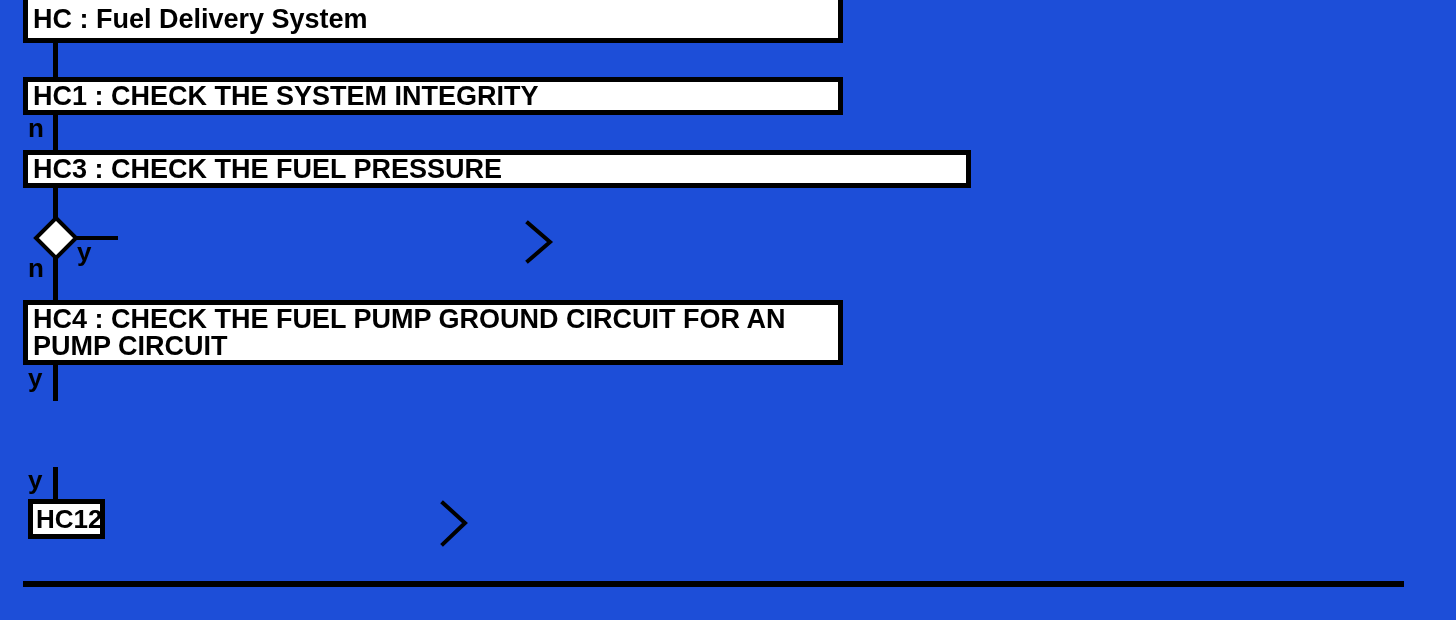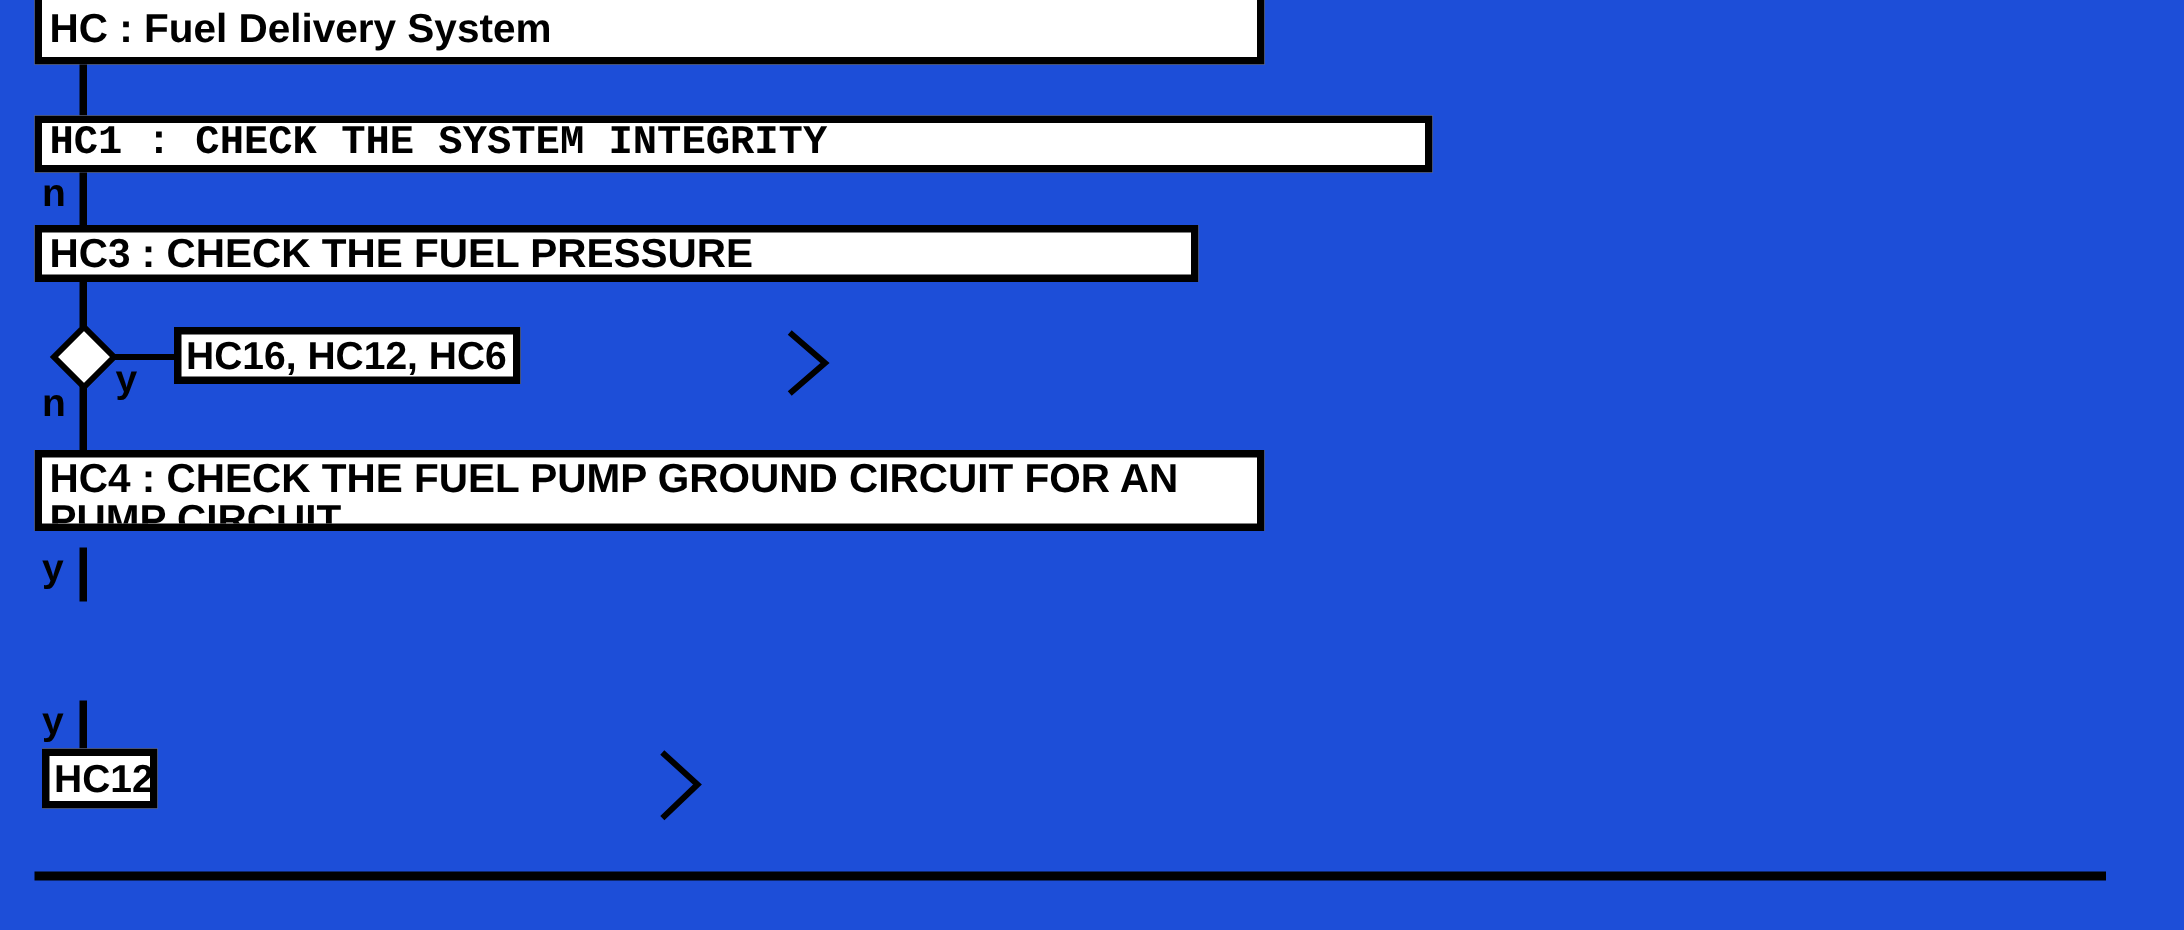--- a/index.html
+++ b/index.html
@@ -60,55 +60,52 @@
 <body>
 
 <div class="canvas">
 
   <div class="node single" style="left:23px; top:-5px; width:820px; height:48px;">
     <span>HC : Fuel Delivery System</span>
   </div>
 
   <div class="vline" style="left:53px; top:43px; height:34px;"></div>
 
-  <div class="node single" style="left:23px; top:77px; width:932px; height:38px;font-family:Liberation Mono, monospace;">
+  <div class="node single" style="left:23px; top:77px; width:820px; height:38px;">
     <span>HC1 : CHECK THE SYSTEM INTEGRITY</span>
   </div>
 
   <div class="branch-label" style="left:28px; top:115px;">n</div>
 
   <div class="vline" style="left:53px; top:115px; height:35px;"></div>
 
-  <div class="node single" style="left:23px; top:150px; width:776px; height:38px;">
+  <div class="node single" style="left:23px; top:150px; width:948px; height:38px;">
     <span>HC3 : CHECK THE FUEL PRESSURE</span>
   </div>
 
   <div class="vline" style="left:53px; top:188px; height:30px;"></div>
 
   <svg class="shape" style="left:33px; top:215px;" width="46" height="46">
     <polygon points="23,3 43,23 23,43 3,23" fill="#ffffff" stroke="#000000" stroke-width="4"></polygon>
   </svg>
 
   <div class="hline" style="left:74px; top:236px; width:44px;"></div>
 
   <div class="branch-label" style="left:77px; top:239px;">y</div>
 
-  <div class="node single tight" style="left:116px; top:218px; width:231px; height:38px;">
-    <span>HC16, HC12, HC6</span>
-  </div>
 
   <svg class="shape" style="left:523px; top:217px;" width="34" height="50">
     <polyline points="5,6 27,25 5,44" fill="none" stroke="#000000" stroke-width="4" stroke-linecap="square"></polyline>
   </svg>
 
   <div class="branch-label" style="left:28px; top:255px;">n</div>
 
   <div class="vline" style="left:53px; top:256px; height:44px;"></div>
 
-  <div class="node multi" style="left:23px; top:300px; width:820px; height:54px;">
+  <div class="node multi" style="left:23px; top:300px; width:820px; height:65px;">
     <span>HC4 : CHECK THE FUEL PUMP GROUND CIRCUIT FOR AN</span>
     <span>PUMP CIRCUIT</span>
   </div>
 
   <div class="branch-label" style="left:28px; top:365px;">y</div>
 
   <div class="vline" style="left:53px; top:365px; height:36px;"></div>
 
 
   <div class="branch-label" style="left:28px; top:467px;">y</div>

